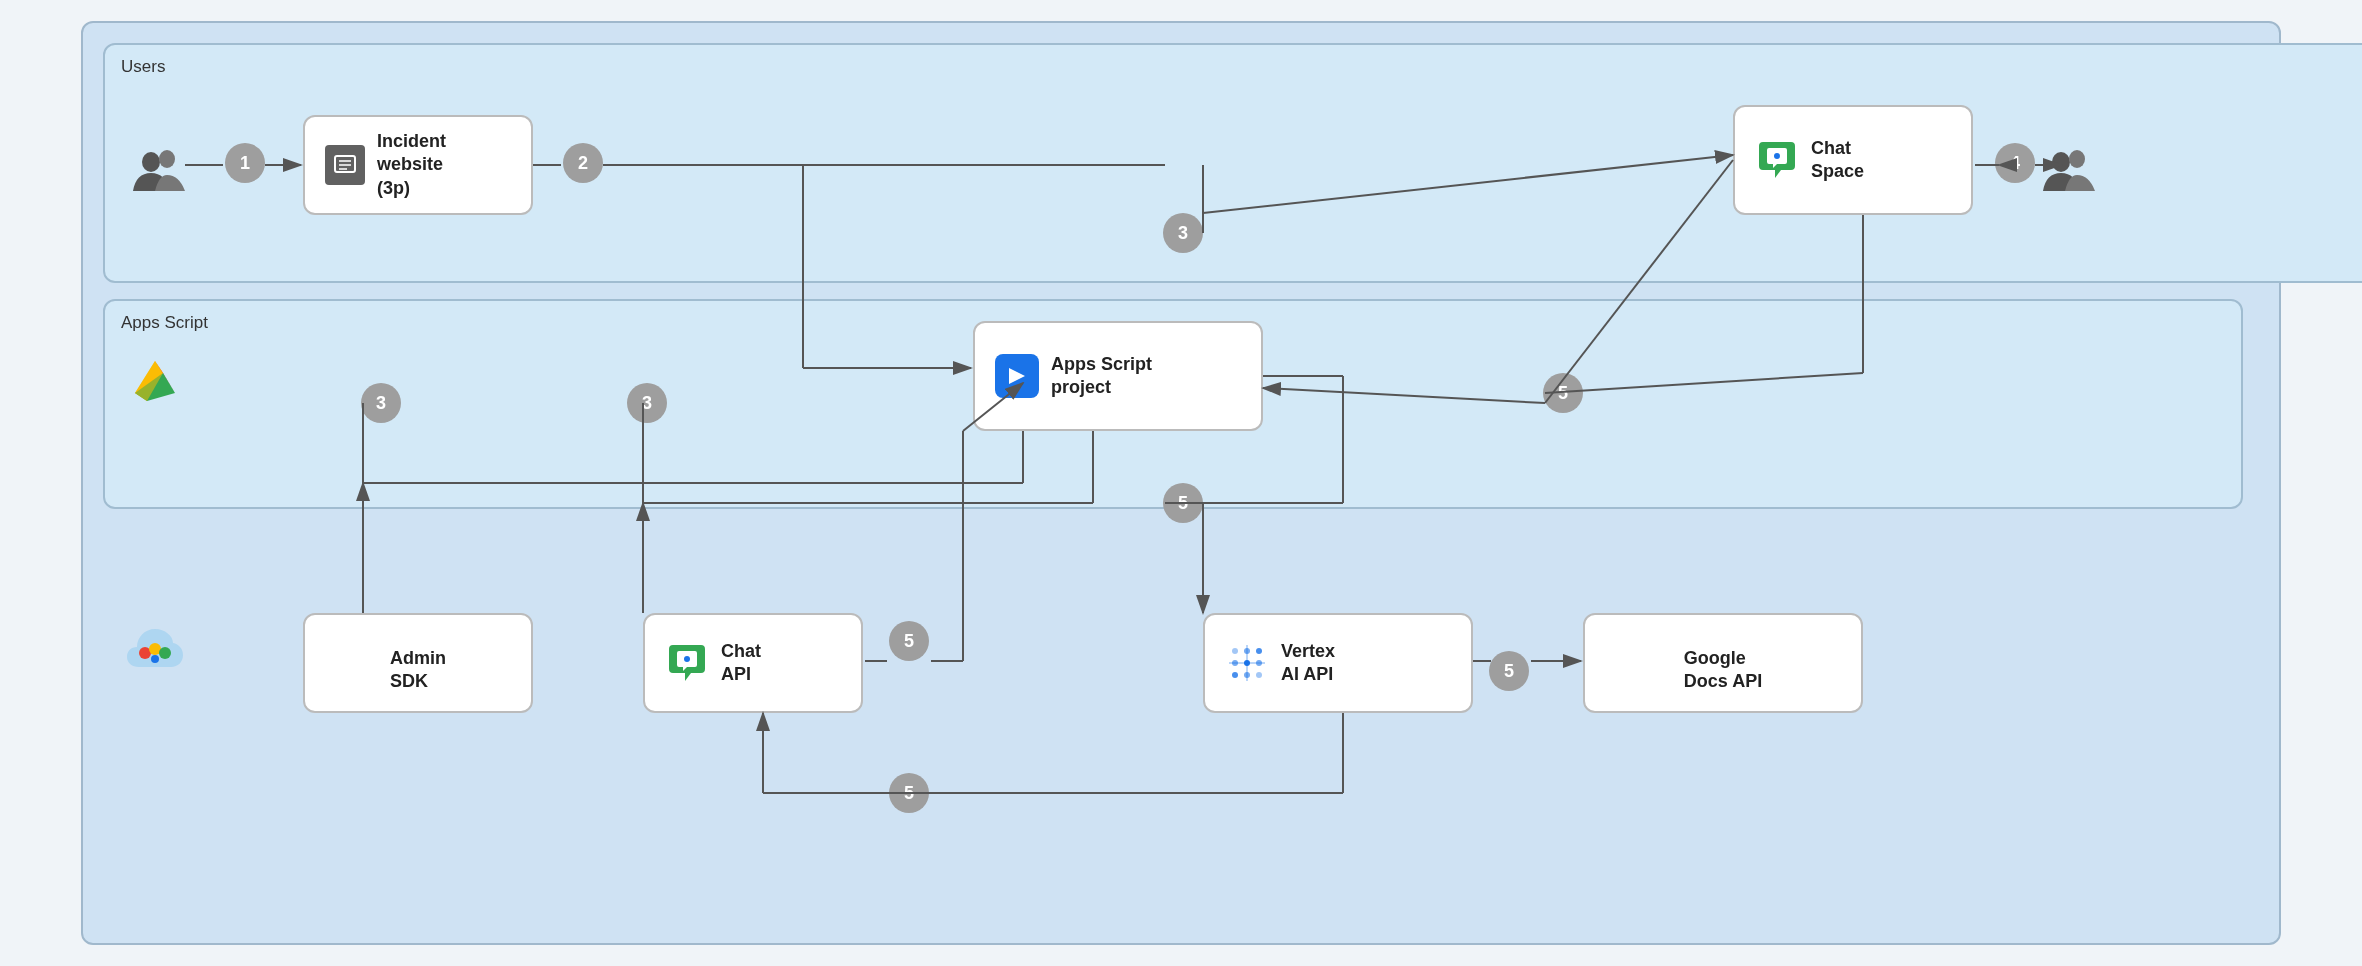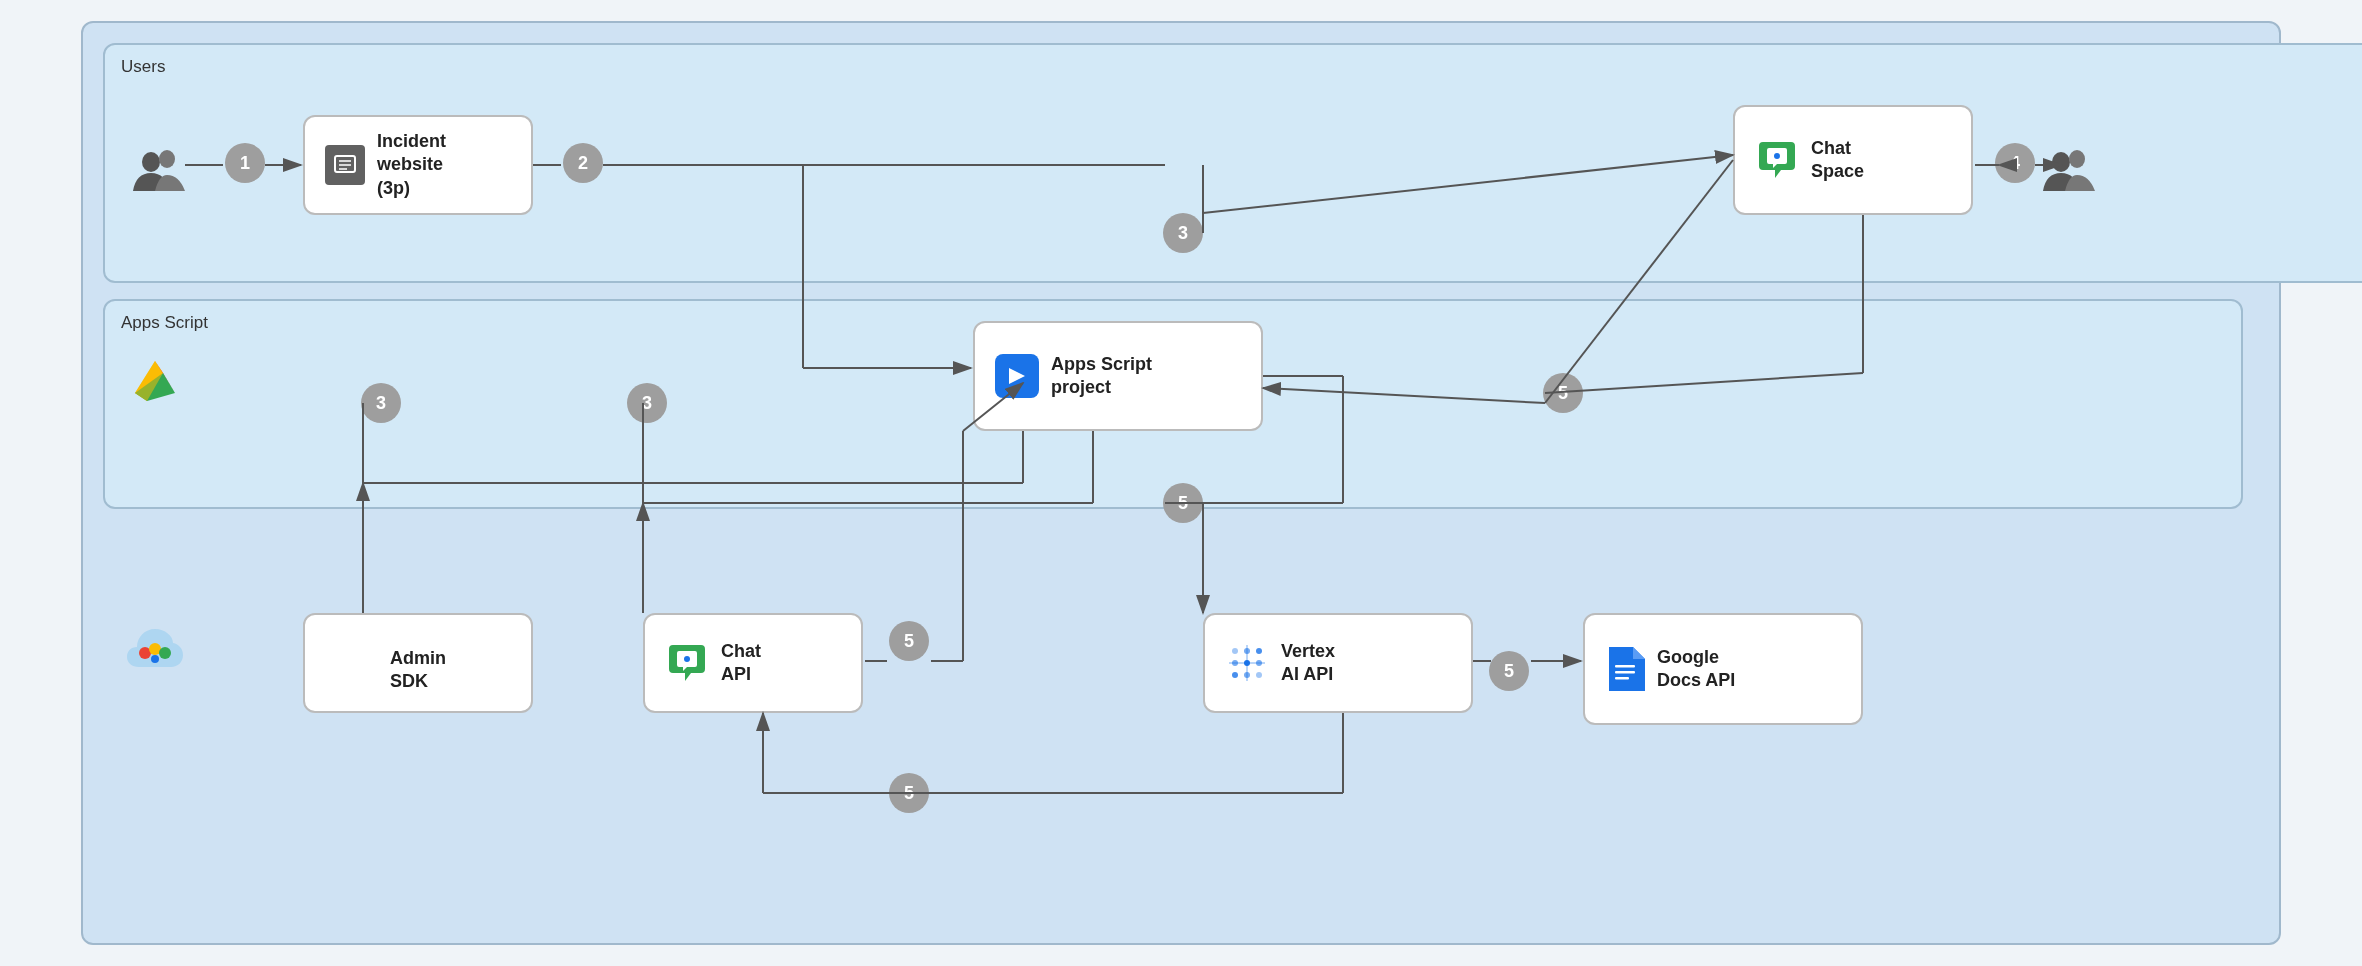--- a/index.html
+++ b/index.html
@@ -277,21 +277,21 @@
         <circle cx="22" cy="34" r="3" fill="#1a73e8" opacity="0.6"></circle>
         <circle cx="34" cy="34" r="3" fill="#1a73e8" opacity="0.4"></circle>
 
         <line x1="22" y1="4" x2="22" y2="40" stroke="#1a73e8" stroke-width="1.5" opacity="0.4"></line>
         <line x1="4" y1="22" x2="40" y2="22" stroke="#1a73e8" stroke-width="1.5" opacity="0.4"></line>
       </svg>
       <div class="node-label" style="white-space:pre-line;">Vertex
 AI API</div>
     </div>
 
-    <div class="node-box" style="left:1480px; top:570px; width:280px; height:112px;">
+    <div class="node-box" style="left:1480px; top:570px; width:280px; height:100px;flex-direction:column;">
 
       <svg width="40" height="44" viewBox="0 0 40 44" fill="none">
         <path d="M4 0 L28 0 L40 12 L40 44 L4 44 Z" fill="#1a73e8"></path>
         <path d="M28 0 L28 12 L40 12 Z" fill="#5a9cf5"></path>
         <rect x="10" y="18" width="20" height="2.5" rx="1" fill="white"></rect>
         <rect x="10" y="24" width="20" height="2.5" rx="1" fill="white"></rect>
         <rect x="10" y="30" width="14" height="2.5" rx="1" fill="white"></rect>
       </svg>
       <div class="node-label" style="white-space:pre-line;">Google
 Docs API</div>

